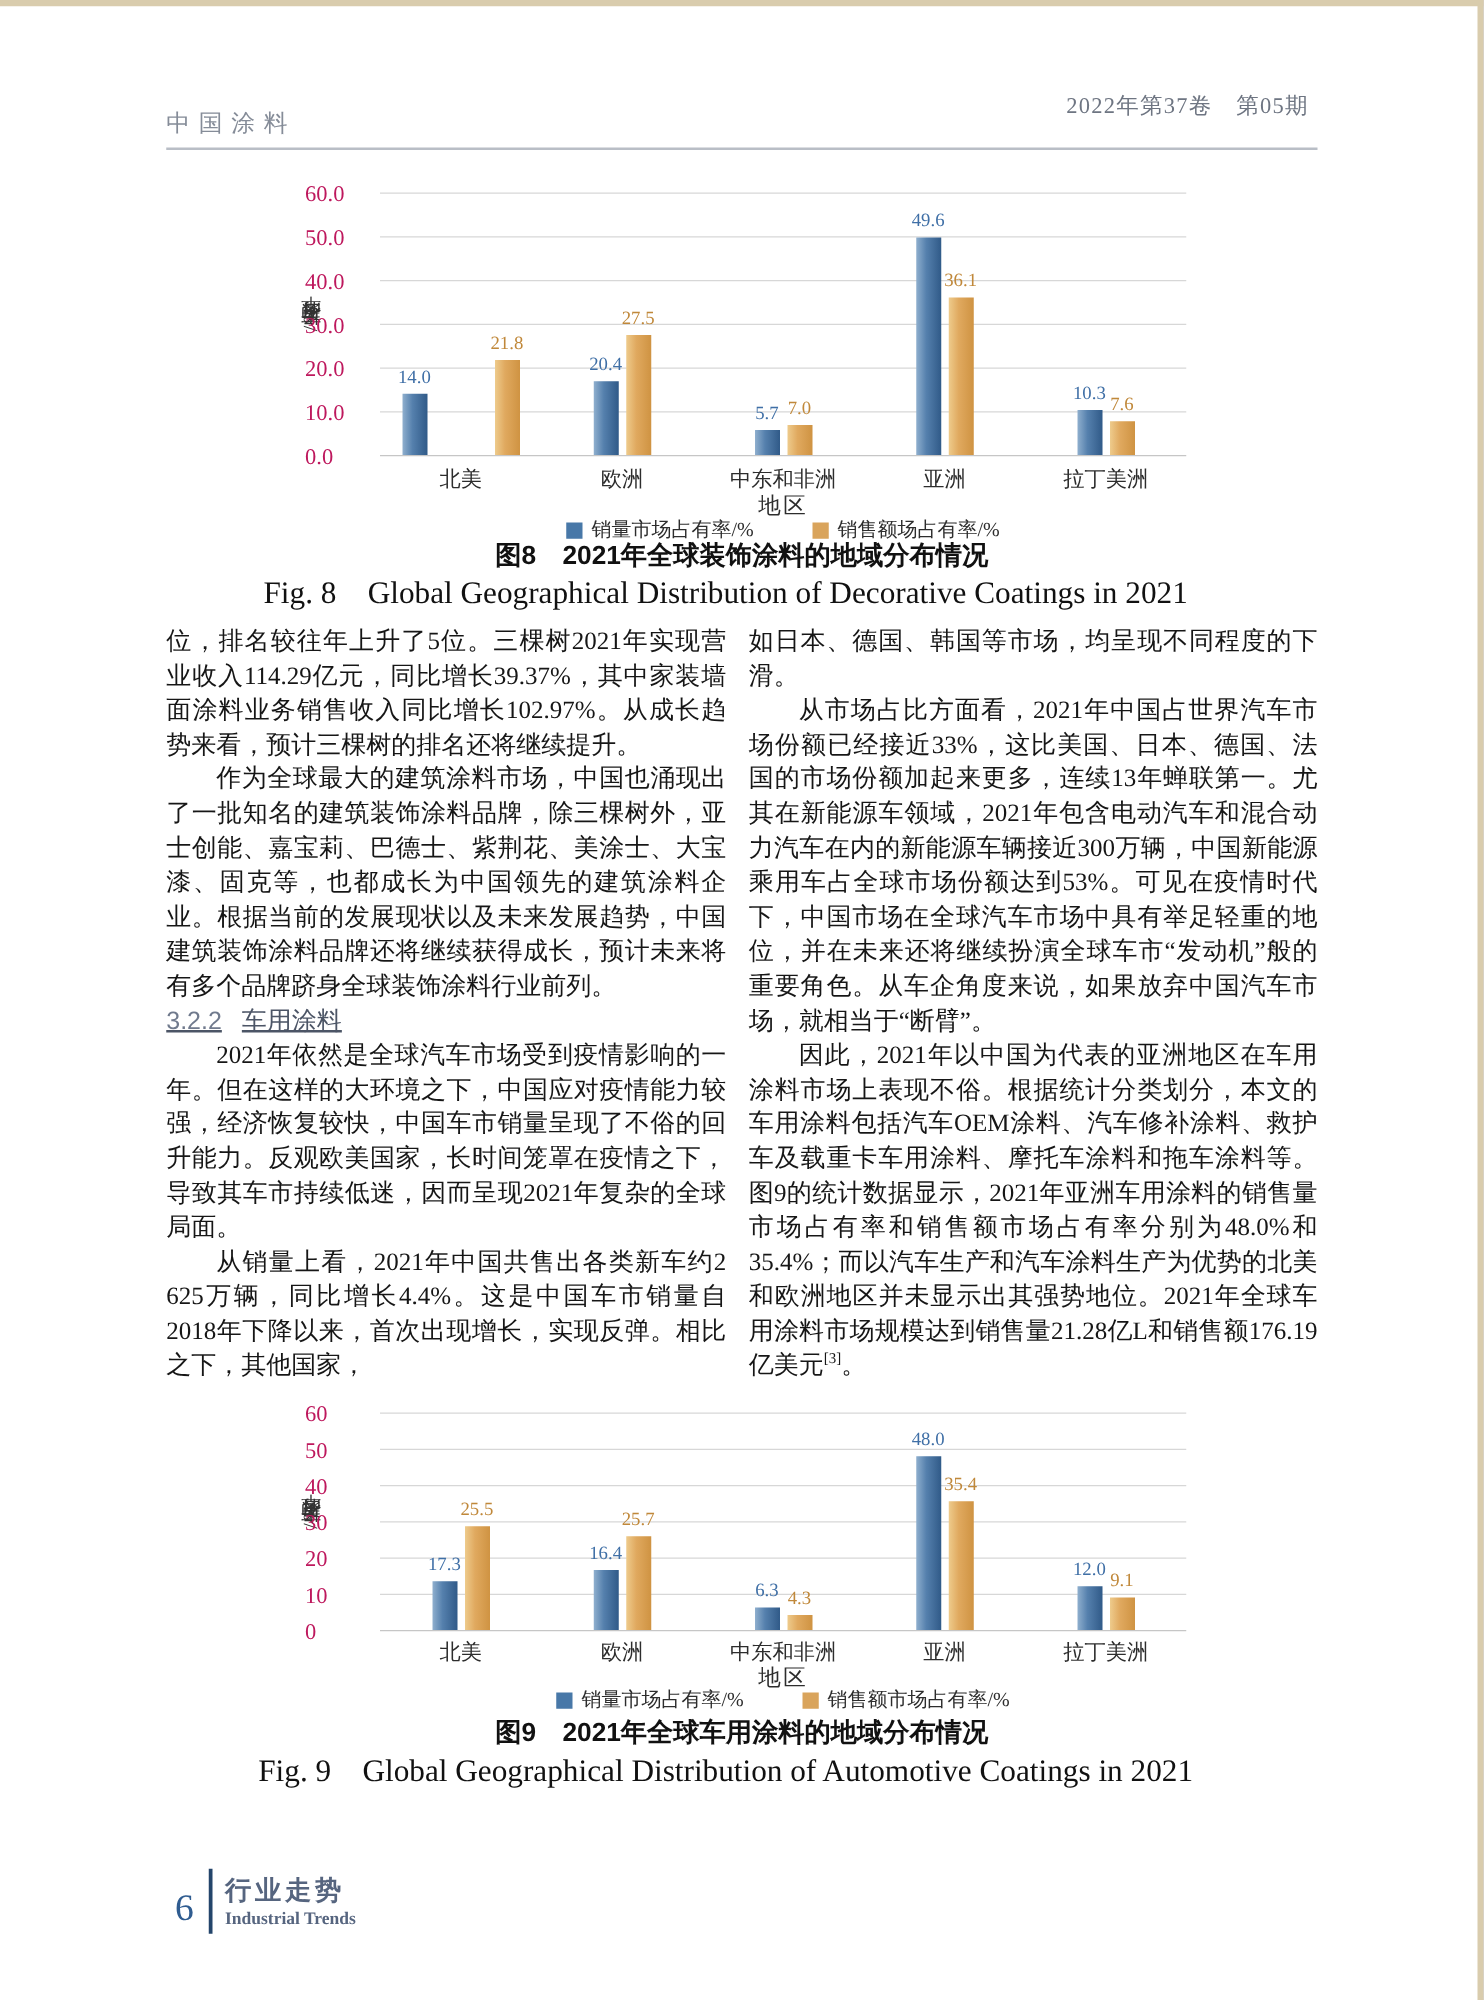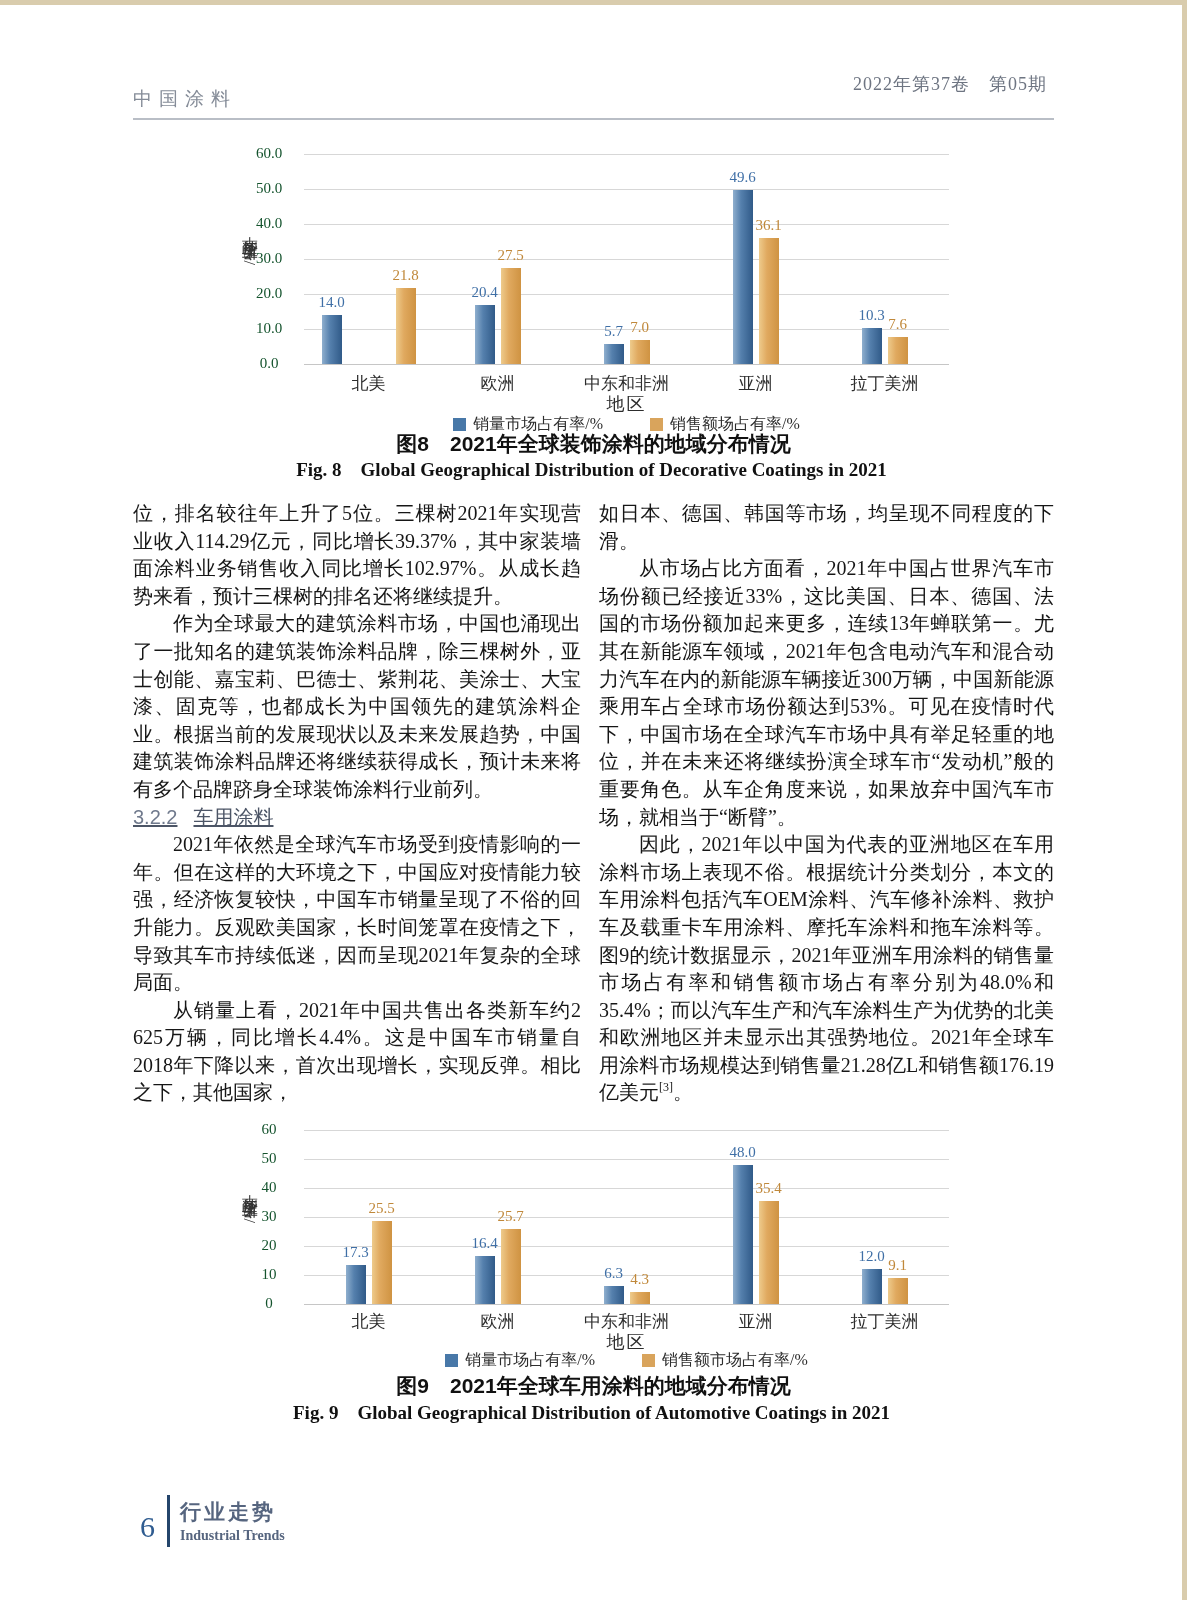--- a/index.html
+++ b/index.html
@@ -16,21 +16,21 @@
   .hdr-right{position:absolute;right:140px;top:72px;font-size:18px;color:#6e7582;letter-spacing:1px;}
   .hdr-rule{position:absolute;left:133px;top:118px;width:921px;height:2px;background:#b9bec6;}
 
   
   .chart{position:absolute;}
   #fig8{left:230px;top:138px;width:724px;height:300px;}
   #fig9{left:230px;top:1092px;width:724px;height:300px;}
   .plot{position:absolute;}
   .gline{position:absolute;left:0;width:100%;height:1px;background:#d7d7d7;}
   .gline.zero{background:#c6c6c6;}
-  .ytick{position:absolute;left:-60px;width:50px;text-align:center;font-size:15px;color:#14532d;transform:translateY(-9px);}
+  .ytick{position:absolute;left:-60px;width:50px;text-align:left;font-size:18px;color:#be185d;transform:translateY(-9px);}
   .ytitle{position:absolute;display:flex;align-items:center;justify-content:center;
           writing-mode:vertical-rl;transform:rotate(180deg);font-size:16px;color:#333;letter-spacing:2px;}
   .groups{position:absolute;left:0;top:0;width:100%;height:100%;display:flex;}
   .group{flex:1;display:flex;align-items:flex-end;justify-content:center;gap:6px;}
   .bar{width:20px;position:relative;}
   .bar.s0{background:linear-gradient(to right,#8fafce 0%,#5580ad 40%,#305a88 100%);}
   .bar.s1{background:linear-gradient(to right,#eecb8c 0%,#e0a95f 40%,#cf9342 100%);}
   .blab{position:absolute;bottom:100%;margin-bottom:4px;left:50%;transform:translateX(-50%);
         white-space:nowrap;font-size:15px;}
   .blab.s0{color:#3f6fa6;}
@@ -40,21 +40,21 @@
   .xtitle{position:absolute;width:645px;left:74px;text-align:center;font-size:18px;color:#2d2d2d;letter-spacing:2px;}
   .legend{position:absolute;width:645px;left:74px;display:flex;justify-content:center;gap:47px;}
   .legitem{display:flex;align-items:center;gap:7px;font-size:16px;color:#2d2d2d;}
   .sw{width:13px;height:13px;display:inline-block;}
   .sw.s0{background:#4878a8;}
   .sw.s1{background:#d9a45c;}
 
   
   .cap-cn{position:absolute;left:133px;width:921px;text-align:center;font-size:21px;font-weight:bold;
           color:#111;font-family:"Liberation Sans","DejaVu Sans",sans-serif;}
-  .cap-en{position:absolute;left:131px;width:921px;text-align:center;font-size:19px;font-weight:bold;color:#111;}
+  .cap-en{position:absolute;left:120px;width:921px;text-align:center;font-size:25px;font-weight:normal;color:#111;}
   #cap8cn{top:430px;} #cap8en{top:457px;}
   #cap9cn{top:1372px;} #cap9en{top:1400px;}
 
   
   .columns{position:absolute;left:133px;top:500px;width:921px;display:grid;
            grid-template-columns:448px 455px;column-gap:18px;}
   .col{font-size:20px;line-height:27.6px;text-align:justify;text-justify:inter-character;color:#161616;}
   .col p{margin:0;}
   .col p.indent{text-indent:2em;}
   .col .heading{color:#4c5566;font-family:"Liberation Sans","DejaVu Sans",sans-serif;font-size:20px;text-decoration:underline;}

